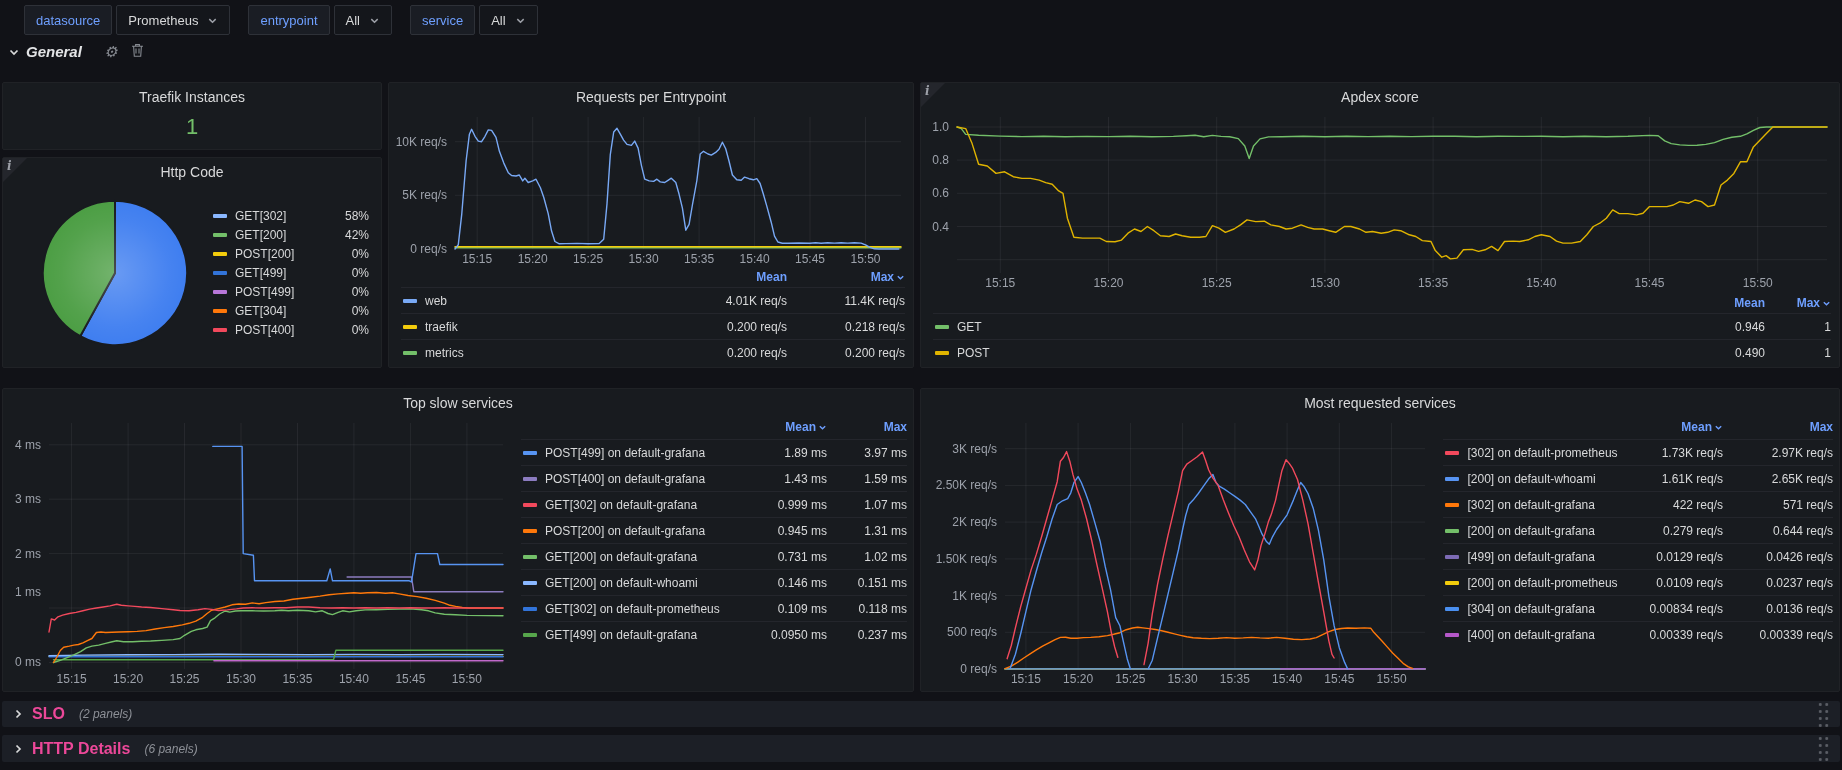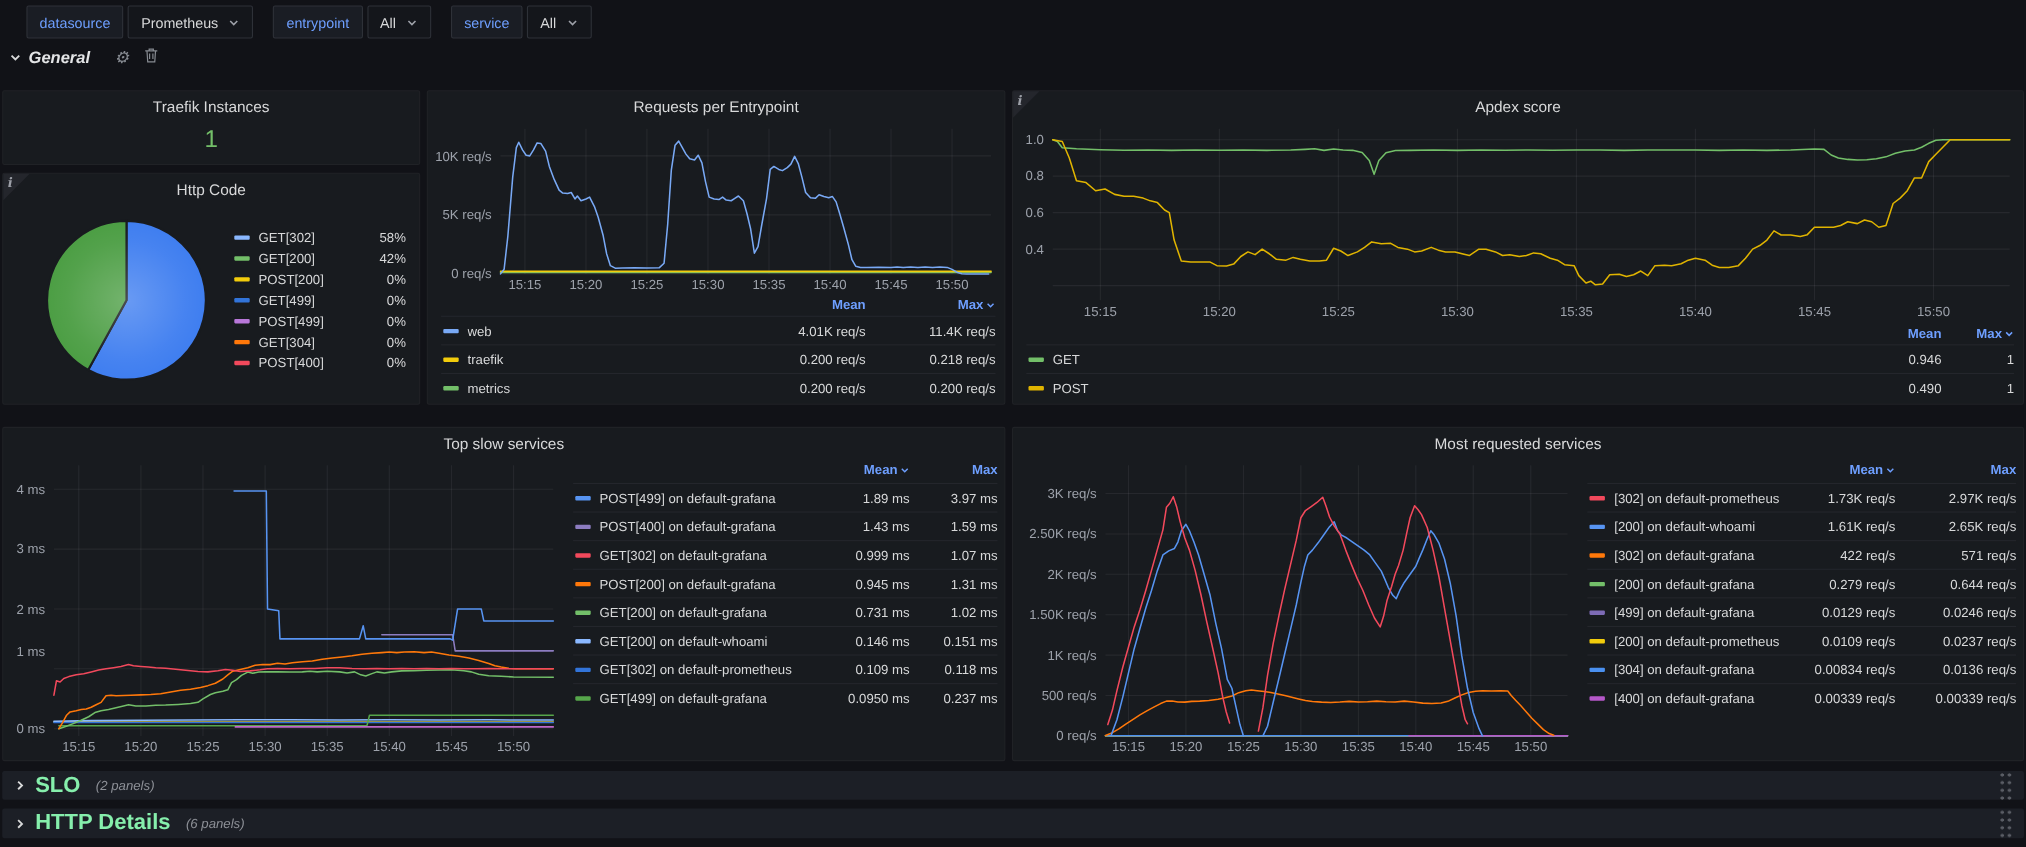--- a/index.html
+++ b/index.html
@@ -13,21 +13,21 @@
         border:1px solid #2e3138;border-radius:2px;background:#14161b;font-size:13px;cursor:pointer;}
   .chip.lbl{color:#6e9fff;font-weight:500;background:#1a1d24;}
   .chip.val{color:#d8d9da;font-weight:500;gap:9px;}
 
   
   .row-general{position:absolute;top:43px;left:8px;display:flex;align-items:center;gap:6px;cursor:pointer;font-style:italic;}
   .row-general .title{font-size:15px;font-weight:700;color:#e3e4e6;margin-right:8px;}
   .row-icon{color:#868a91;font-size:15px;line-height:15px;margin-left:8px;cursor:pointer;}
   .row-bar{position:absolute;left:2px;width:1838px;background:#1c1f26;border-radius:2px;
            display:flex;align-items:center;padding:0 10px;box-sizing:border-box;cursor:pointer;}
-  .row-bar .title{font-size:20px;font-weight:700;color:#86efac;margin-left:8px;}
+  .row-bar .title{font-size:16px;font-weight:700;color:#ec4899;margin-left:8px;}
   .row-bar .count{font-size:12px;font-style:italic;color:#8d9097;margin-left:14px;}
   .drag-dots{margin-left:auto;width:13px;height:27px;
              background-image:radial-gradient(circle,#5a5d65 1.3px,transparent 1.5px);
              background-size:6.5px 7px;cursor:grab;}
 
   
   .panel{position:absolute;background:#181b1f;border:1px solid #202226;border-radius:2px;box-sizing:border-box;}
   .panel-title{margin:0;text-align:center;font-size:14px;font-weight:500;color:#d8d9da;height:26px;line-height:28px;cursor:pointer;white-space:nowrap;}
   .corner-info{position:absolute;top:0;left:0;width:0;height:0;border-top:24px solid #24262c;border-right:24px solid transparent;z-index:2;}
   .corner-info i{position:absolute;top:-23px;left:4px;font-family:"DejaVu Serif",serif;font-style:italic;font-weight:700;font-size:12px;color:#9da0a8;}
@@ -474,21 +474,21 @@
           <div class="lg-row">
             <span class="swatch" style="background: rgb(115, 191, 105);"></span>
             <span class="lg-name">[200] on default-grafana</span>
             <span class="lg-val" style="width: 104px;">0.279 req/s</span>
             <span class="lg-val" style="width: 110px;">0.644 req/s</span>
           </div>
           <div class="lg-row">
             <span class="swatch" style="background: rgb(125, 107, 181);"></span>
             <span class="lg-name">[499] on default-grafana</span>
             <span class="lg-val" style="width: 104px;">0.0129 req/s</span>
-            <span class="lg-val" style="width: 110px;">0.0246 req/s</span>
+            <span class="lg-val" style="width: 110px;">0.0426 req/s</span>
           </div>
           <div class="lg-row">
             <span class="swatch" style="background: rgb(242, 204, 12);"></span>
             <span class="lg-name">[200] on default-prometheus</span>
             <span class="lg-val" style="width: 104px;">0.0109 req/s</span>
             <span class="lg-val" style="width: 110px;">0.0237 req/s</span>
           </div>
           <div class="lg-row">
             <span class="swatch" style="background: rgb(74, 144, 240);"></span>
             <span class="lg-name">[304] on default-grafana</span>

